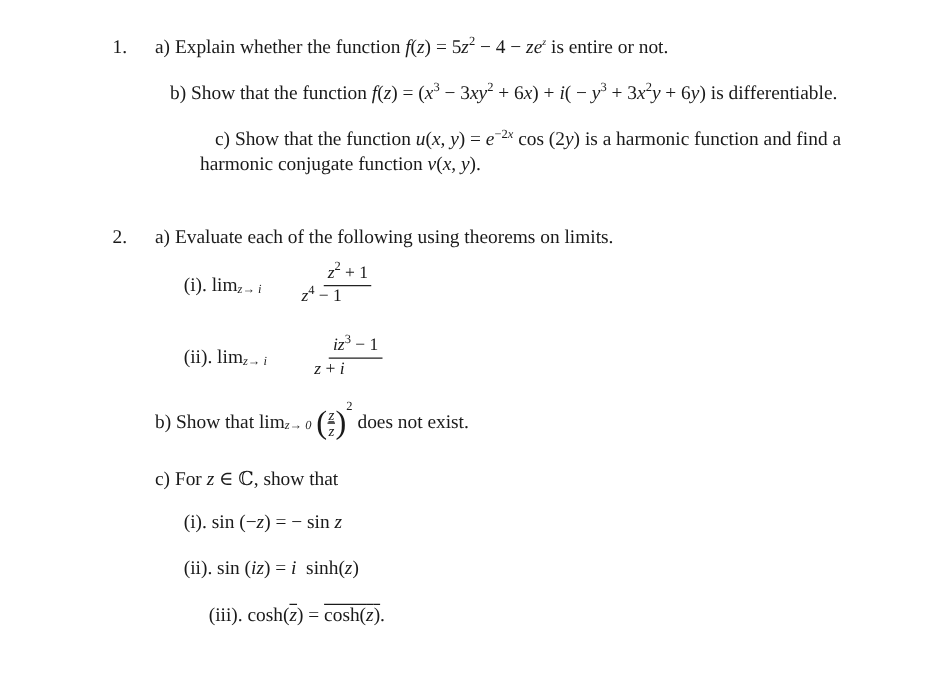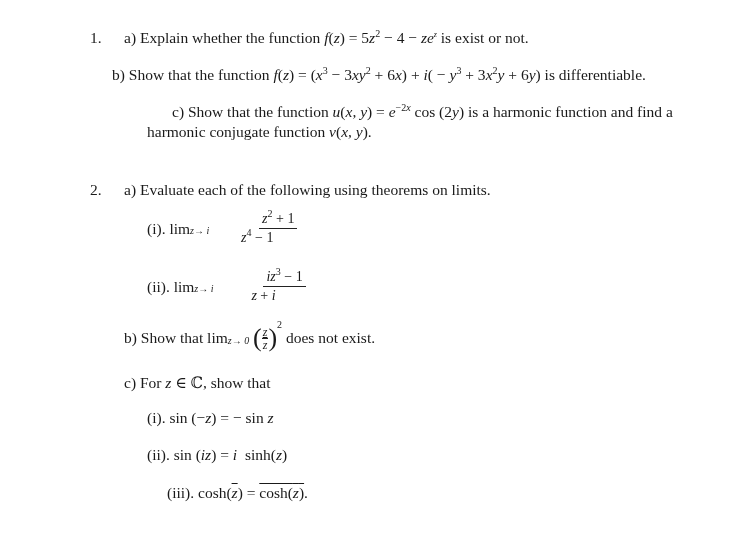--- a/index.html
+++ b/index.html
@@ -22,37 +22,37 @@
 </style>
 </head>
 <body>
 
 <div class="abs txt" style="left:90px;top:29px;">1.</div>
 
 <div class="abs txt" style="left:124px;top:29px;">
   <span>a)</span>
   <span>Explain whether the function</span>
   <span class="m">f</span><span class="r">(</span><span class="m">z</span><span class="r">) = 5</span><span class="m">z</span><sup class="r">2</sup><span class="r"> − 4 − </span><span class="m">ze</span><sup class="m" style="font-size:8px;">z</sup>
-  <span>is exist or not.</span>
+  <span>is entire or not.</span>
 </div>
 
-<div class="abs txt" style="left:112px;top:66px;">
+<div class="abs txt" style="left:136px;top:66px;">
   <span>b)</span>
   <span>Show that the function</span>
   <span><span class="m">f</span><span class="r">(</span><span class="m">z</span><span class="r">) = (</span><span class="m">x</span><sup class="r">3</sup><span class="r"> − 3</span><span class="m">xy</span><sup class="r">2</sup><span class="r"> + 6</span><span class="m">x</span><span class="r">) + </span><span class="m">i</span><span class="r">( − </span><span class="m">y</span><sup class="r">3</sup><span class="r"> + 3</span><span class="m">x</span><sup class="r">2</sup><span class="m">y</span><span class="r"> + 6</span><span class="m">y</span><span class="r">)</span></span>
   <span>is differentiable.</span>
 </div>
 
 <div class="abs txt" style="left:124px;top:103px;margin-left:48px;">
   <span>c)</span>
   <span>Show that the function</span>
   <span><span class="m">u</span><span class="r">(</span><span class="m">x, y</span><span class="r">) = </span><span class="m">e</span><sup class="r">−2<span class="m">x</span></sup><span class="r"> cos (2</span><span class="m">y</span><span class="r">)</span></span>
   <span>is a harmonic function and find a</span>
 </div>
-<div class="abs txt" style="left:147px;top:123px;">
+<div class="abs txt" style="left:160px;top:123px;">
   <span>harmonic conjugate function</span>
   <span class="m">v<span class="r">(</span>x, y<span class="r">).</span></span>
 </div>
 
 <div class="abs txt" style="left:90px;top:181px;">2.</div>
 
 <div class="abs txt" style="left:124px;top:181px;">
   <span>a)</span>
   <span>Evaluate each of the following using theorems on limits.</span>
 </div>

